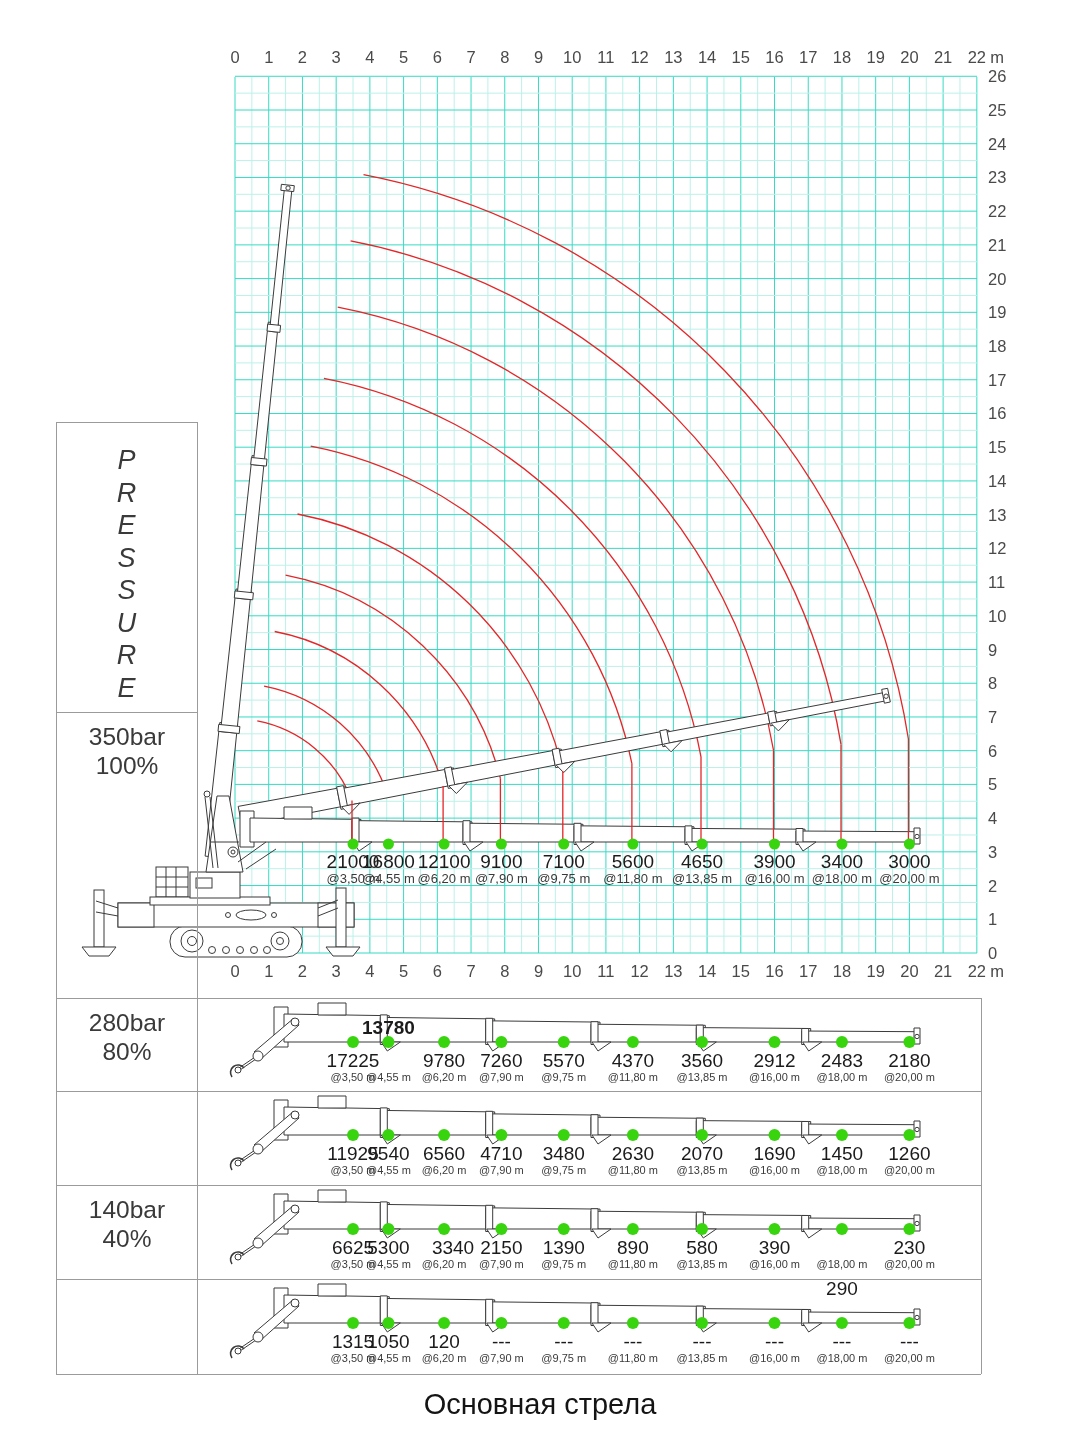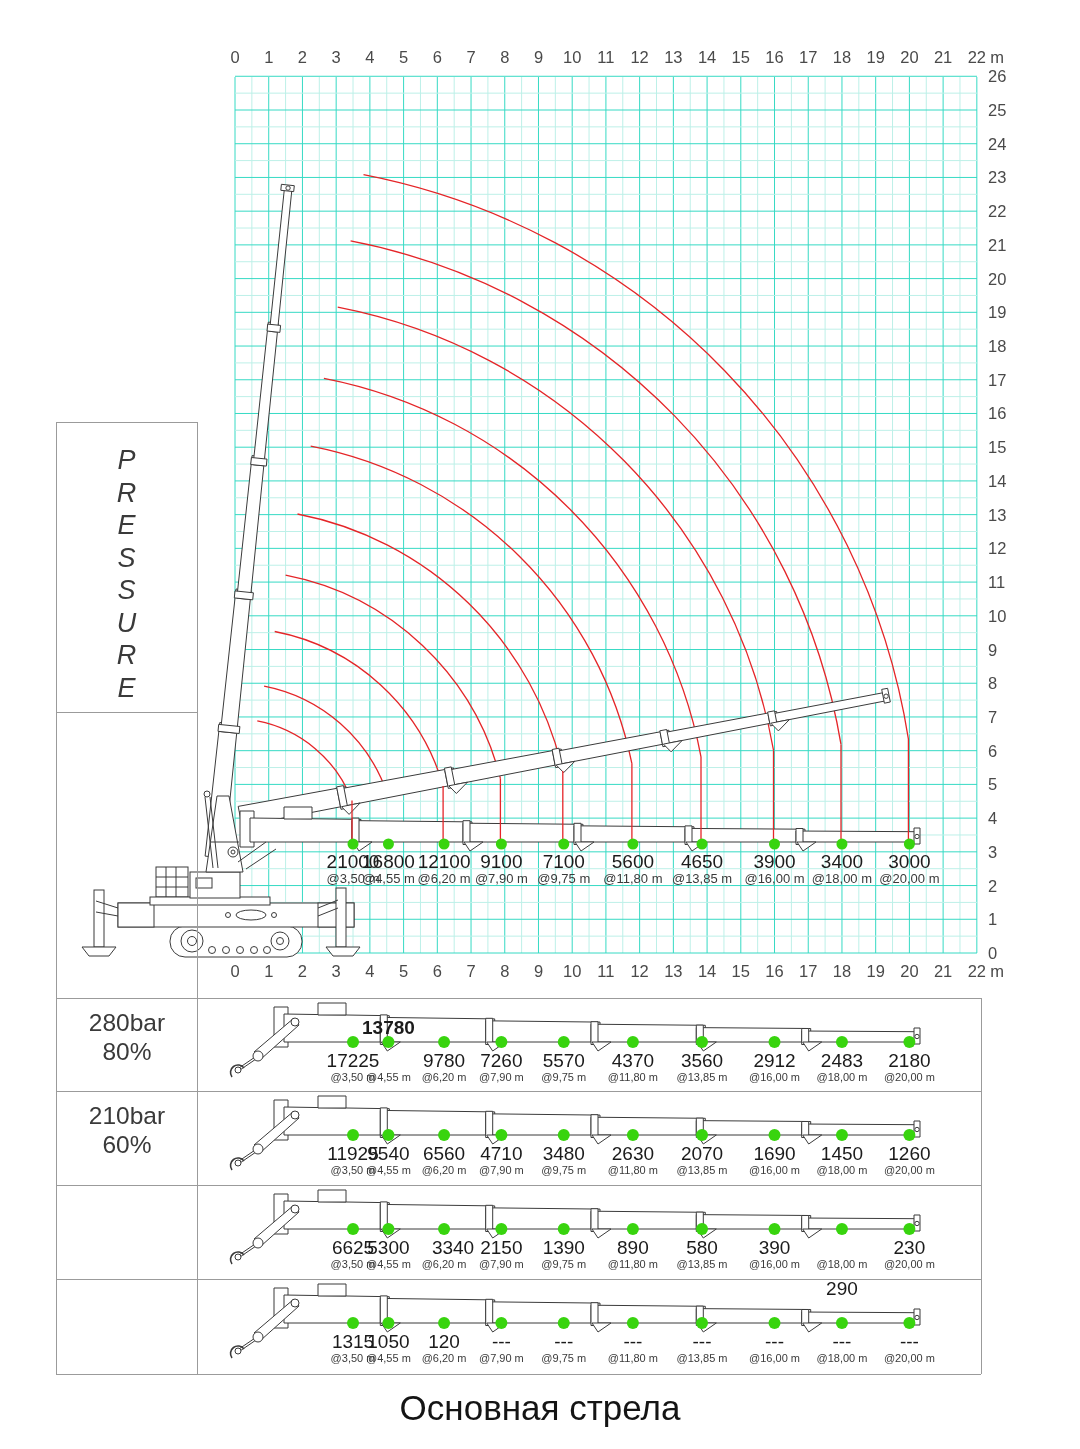--- a/index.html
+++ b/index.html
@@ -11,21 +11,21 @@
   .ytick{transform:translate(0,-50%);}
   .mainval{font-size:19px;color:#1b1b1b;}
   .mainreach{font-size:13px;color:#3a3a3a;}
   .rowval{font-size:19px;color:#1b1b1b;}
   .rowreach{font-size:11px;color:#3a3a3a;}
   .rowlab{position:absolute;left:57px;width:140px;text-align:center;
           font-size:24.5px;line-height:29px;color:#3a3a3a;}
   #pressure{position:absolute;left:57px;width:140px;top:444px;text-align:center;
             font-style:italic;font-size:27px;line-height:32.5px;color:#3a3a3a;letter-spacing:1px;}
   #title{position:absolute;left:0;top:1388px;width:1080px;text-align:center;
-         font-size:35px;color:#141414;}
+         font-size:29px;color:#141414;}
 </style>
 </head>
 <body>
 
 <div id="stage">
   <svg id="art" width="1080" height="1449" viewBox="0 0 1080 1449">
       <line x1="235" y1="77" x2="235" y2="953" stroke="#36dac4" stroke-width="1"></line>
       <line x1="251.86" y1="77" x2="251.86" y2="953" stroke="#bdf0e8" stroke-width="1"></line>
       <line x1="268.72" y1="77" x2="268.72" y2="953" stroke="#36dac4" stroke-width="1"></line>
       <line x1="285.58" y1="77" x2="285.58" y2="953" stroke="#bdf0e8" stroke-width="1"></line>
@@ -585,23 +585,27 @@
       <div>P</div>
       <div>R</div>
       <div>E</div>
       <div>S</div>
       <div>S</div>
       <div>U</div>
       <div>R</div>
       <div>E</div>
     </div>
 
+  <div class="rowlab" style="top:722px">
+    <div>350bar</div>
+    <div>100%</div>
+  </div>
   <div class="rowlab" style="top:1008px">
     <div>280bar</div>
     <div>80%</div>
   </div>
-  <div class="rowlab" style="top:1101px">
-    <div>210bar</div>
-    <div>60%</div>
+  <div class="rowlab" style="top:1195px">
+    <div>140bar</div>
+    <div>40%</div>
   </div>
 
   <div id="title">Основная стрела</div>
 </div>
 
 </body></html>

